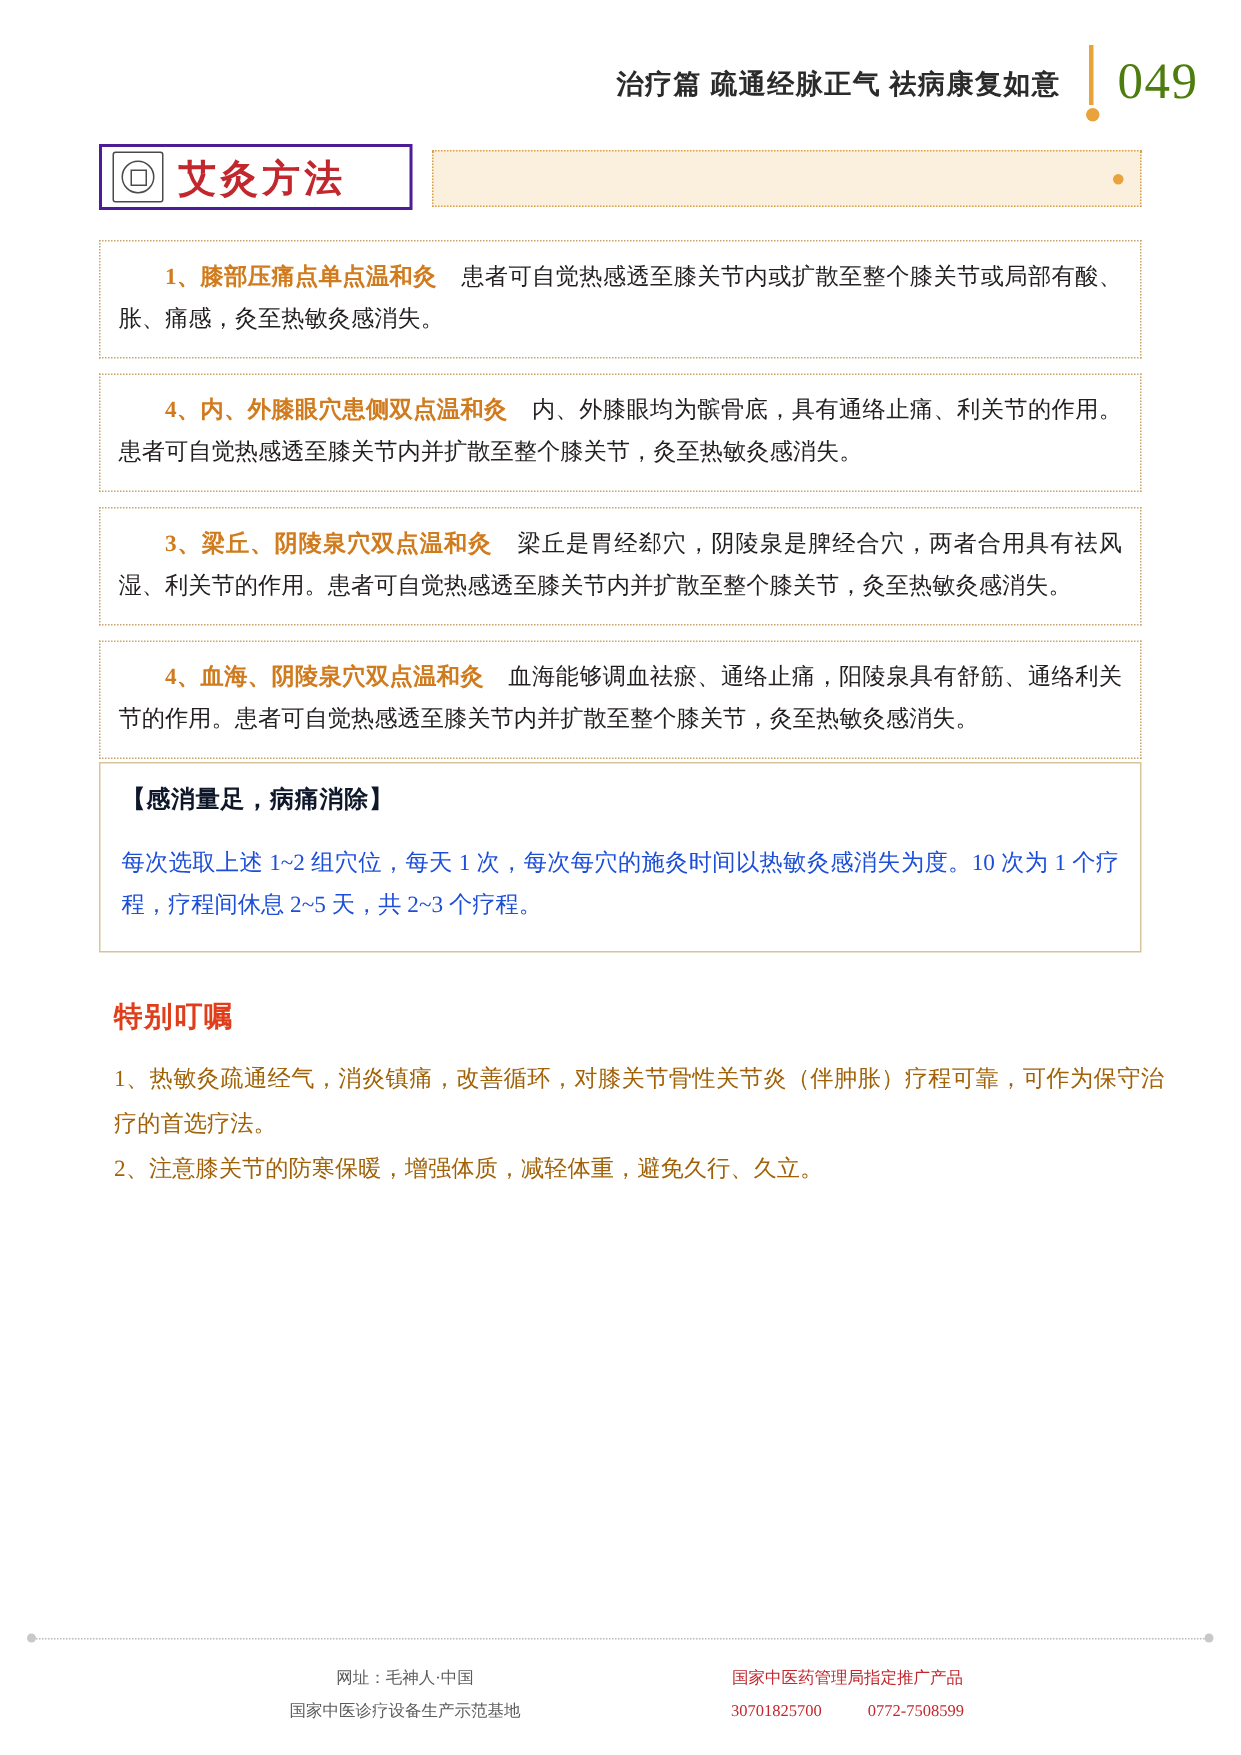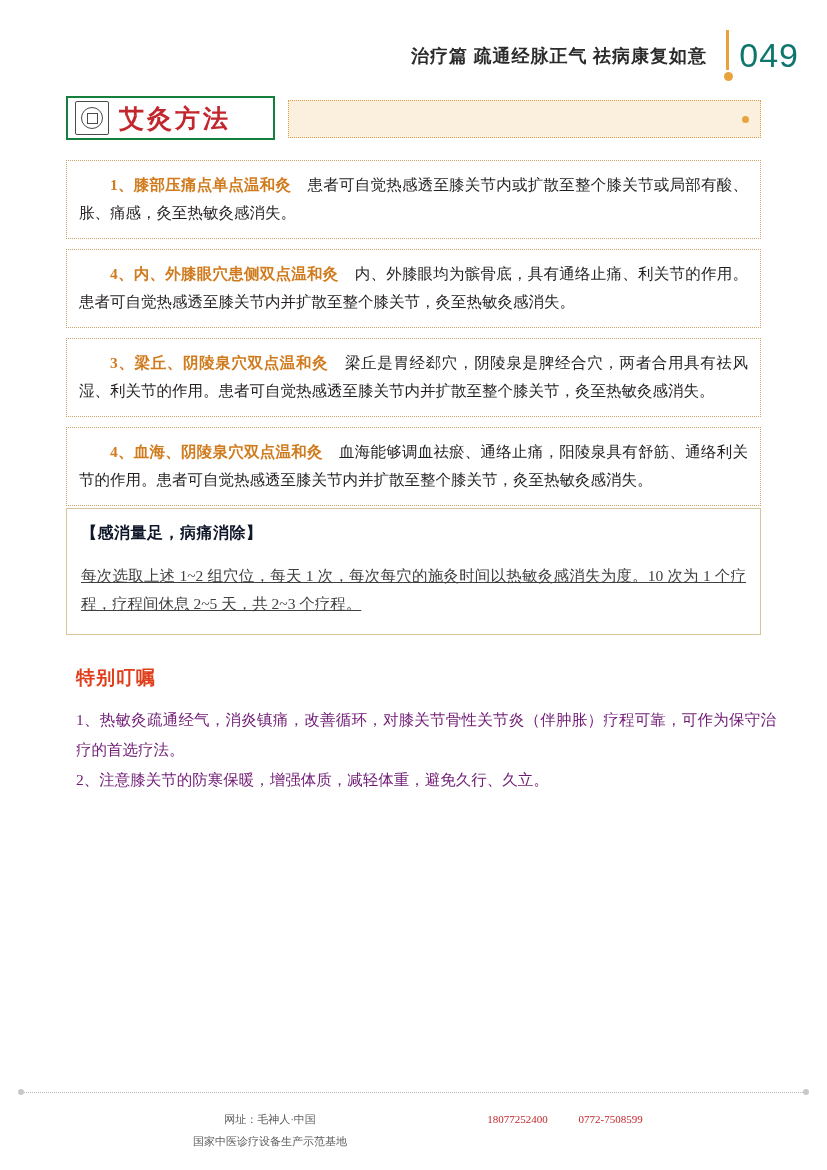--- a/index.html
+++ b/index.html
@@ -51,41 +51,41 @@
     width: 9px;
     height: 9px;
     border-radius: 50%;
     background: #e8a33d;
   }
   .header-page {
     position: absolute;
     right: 28px;
     top: 14px;
     font-size: 34px;
-    color: #0f766e;
-    font-family: Liberation Sans, sans-serif;
+    color: #4d7c0f;
+    font-family: Liberation Serif, serif;
     letter-spacing: 1px;
     text-align: center;
   }
 
   
   .section-title-wrap {
     position: absolute;
     left: 66px;
     top: 96px;
     width: 695px;
     height: 46px;
   }
   .title-box {
     position: absolute;
     left: 0;
     top: 0;
     width: 209px;
     height: 44px;
-    border: 2px solid #15803d;
+    border: 2px solid #4c1d95;
     box-sizing: border-box;
     background: #ffffff;
     display: flex;
     align-items: center;
   }
   .title-seal {
     width: 34px;
     height: 34px;
     margin-left: 7px;
     border: 1.5px solid #4a4a4a;
@@ -189,43 +189,42 @@
     color: #0f172a;
     font-weight: bold;
     font-size: 16px;
     letter-spacing: 0.5px;
     margin-bottom: 18px;
   }
   .note-body {
     font-size: 15.5px;
     line-height: 28px;
     text-align: justify;
-    color: #404040;
-    text-decoration: underline;
+    color: #1d4ed8;
   }
 
   
   .advice {
     position: absolute;
     left: 76px;
     top: 665px;
     width: 700px;
   }
   .advice-title {
     color: #e03e1a;
     font-size: 19px;
     font-weight: bold;
     letter-spacing: 1px;
     margin-bottom: 14px;
   }
   .advice-item {
     font-size: 15.5px;
     line-height: 30px;
     text-align: justify;
-    color: #701a75;
+    color: #a16207;
   }
 
   
   .footer-rule {
     position: absolute;
     left: 24px;
     top: 1092px;
     width: 779px;
     border-top: 1px dotted #b9b9b9;
   }
@@ -312,18 +311,19 @@
 
 <div class="footer-dot-left"></div>
 <div class="footer-rule"></div>
 <div class="footer-dot-right"></div>
 <div class="footer">
   <div class="footer-col footer-left">
     <div>网址：毛神人·中国</div>
     <div>国家中医诊疗设备生产示范基地</div>
   </div>
   <div class="footer-col footer-right">
+    <div>国家中医药管理局指定推广产品</div>
     <div class="tel-row">
-      <span>18077252400</span>
+      <span>30701825700</span>
       <span>0772-7508599</span>
     </div>
   </div>
 </div>
 
 </body></html>

